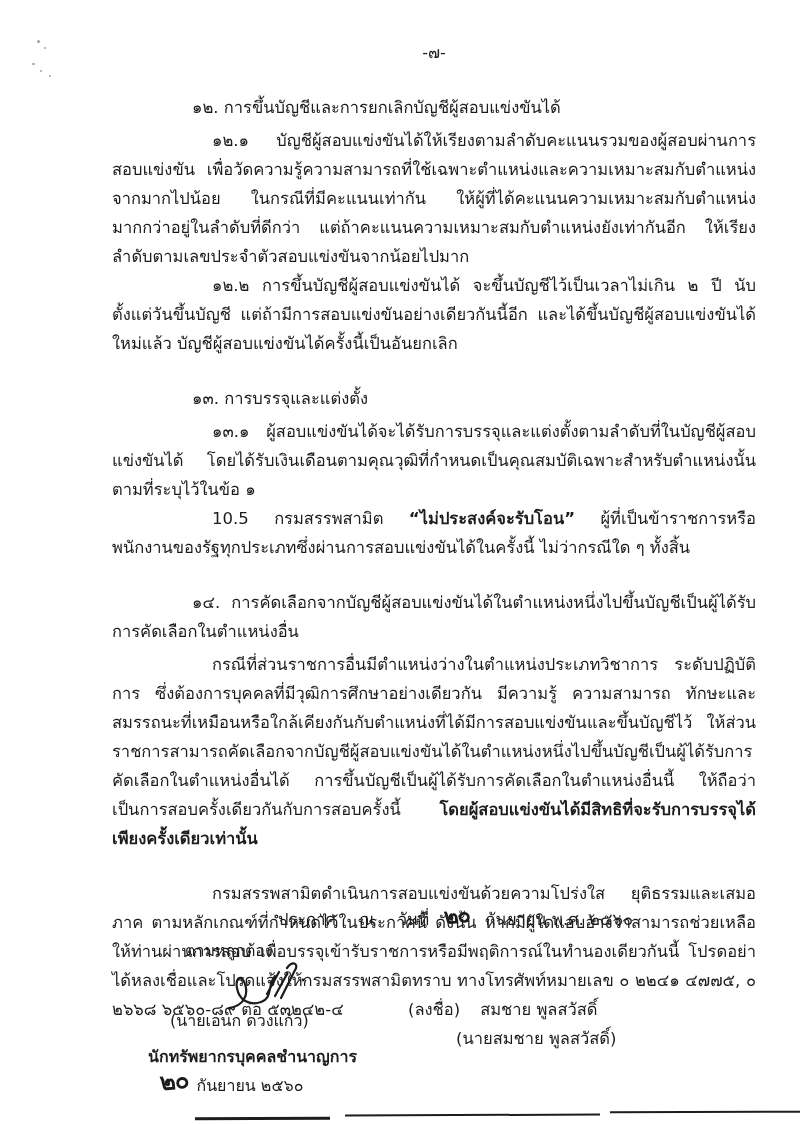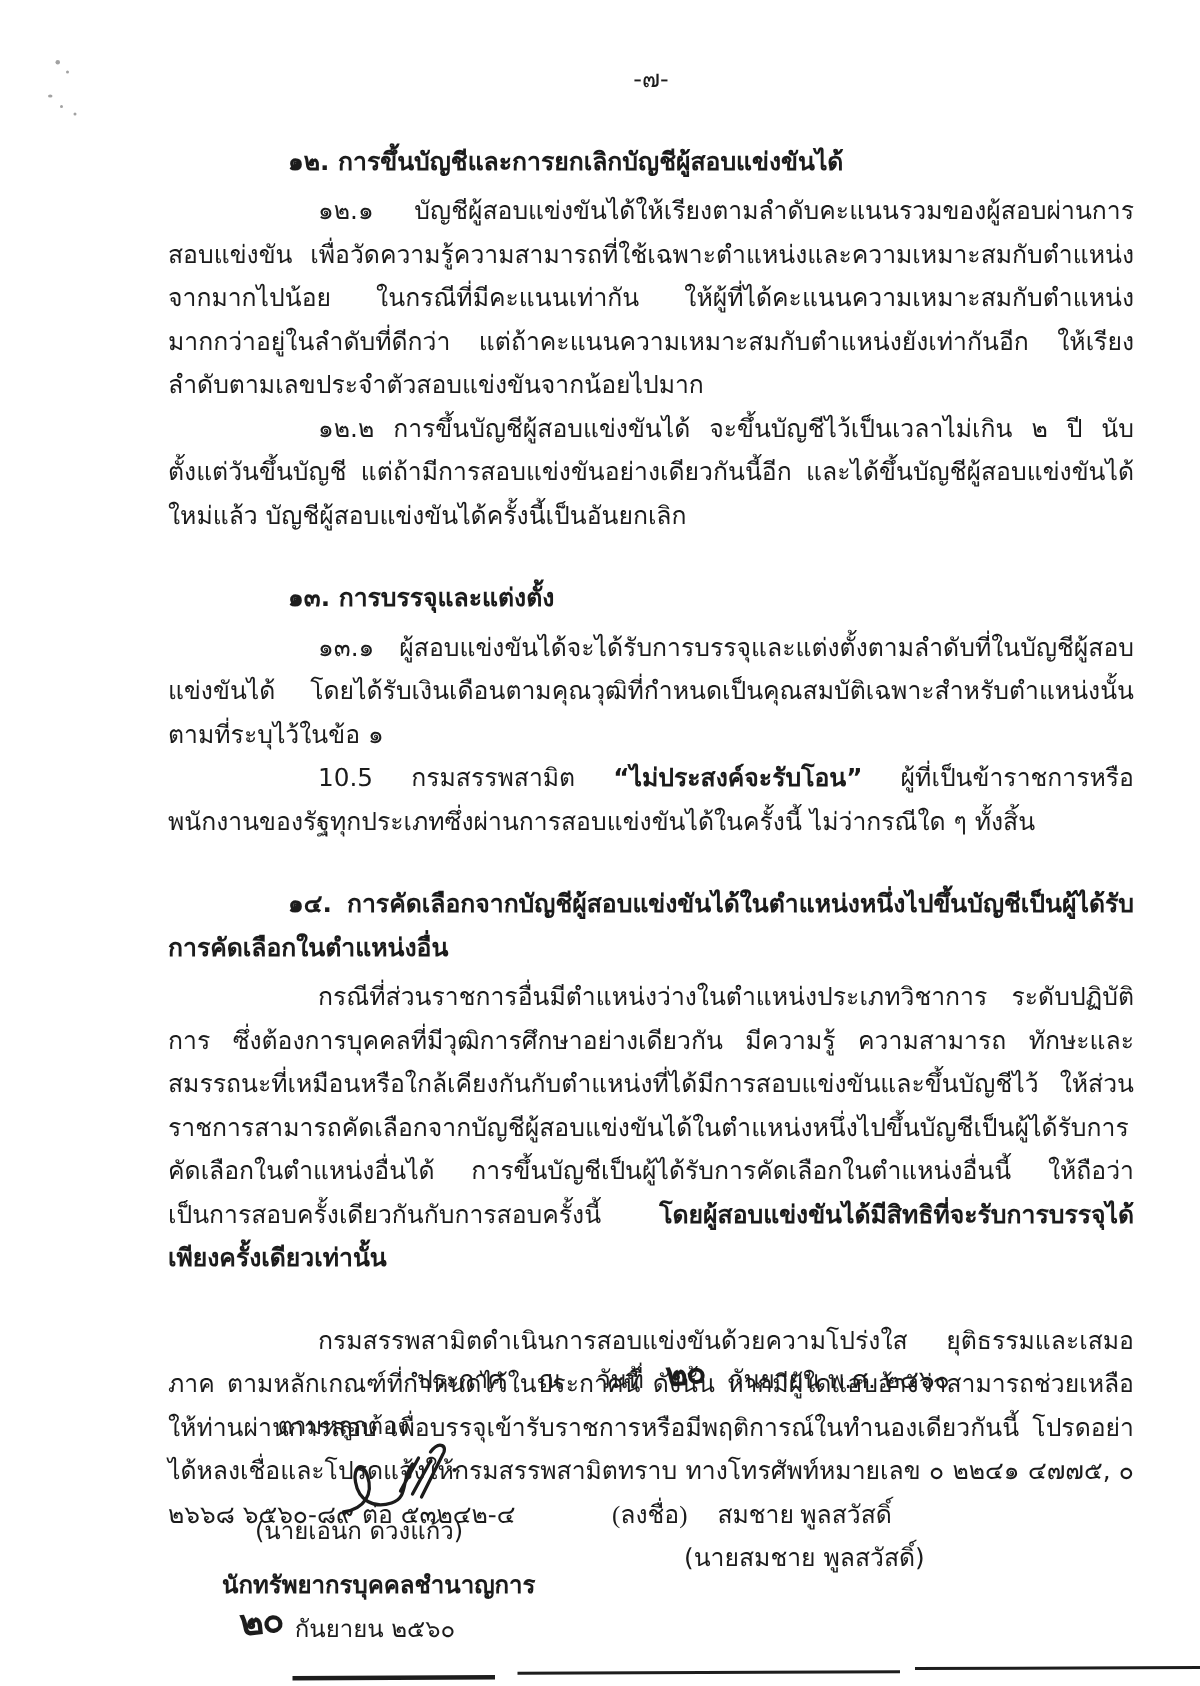--- a/index.html
+++ b/index.html
@@ -21,21 +21,21 @@
   }
   .page-number{
     text-align:center;
     font-size:16px;
     margin-bottom:26px;
   }
   p{margin:0;}
   .para{margin:0;}
   .indent-sub{text-indent:100px;}
   .indent-head{text-indent:80px;}
-  .sec-heading{font-weight:bold;margin-top:26px;}
+  .sec-heading{font-weight:normal;margin-top:26px;}
   .after-head{margin-top:4px;}
   .gap-top{margin-top:26px;}
   .bold{font-weight:bold;}
   
   .announce-line{
     position:absolute;
     left:278px;top:900px;
     font-size:16.5px;
     white-space:nowrap;
   }
@@ -59,21 +59,21 @@
   .certify-name{position:absolute;left:30px;top:70px;white-space:nowrap;}
   .certify-title{position:absolute;left:8px;top:106px;white-space:nowrap;font-weight:bold;}
   .certify-date{position:absolute;left:20px;top:132px;white-space:nowrap;}
   .certify-date .handwritten{font-size:24px;margin:0 8px 0 0;}
   .sign-block{
     position:absolute;
     left:408px;top:995px;
     font-size:16.5px;
     line-height:29px;
   }
-  .sign-line1{white-space:nowrap;font-family:Liberation Serif, serif;}
+  .sign-line1{white-space:nowrap;}
   .sign-line1 .gap{display:inline-block;width:20px;}
   .sign-line2{white-space:nowrap;padding-left:48px;}
   .sign-line3{white-space:nowrap;padding-left:60px;}
   
   .speck{position:absolute;background:#555;border-radius:50%;opacity:.55;}
   .scanline{position:absolute;background:#1d1d1d;}
 </style>
 </head>
 <body>
 

